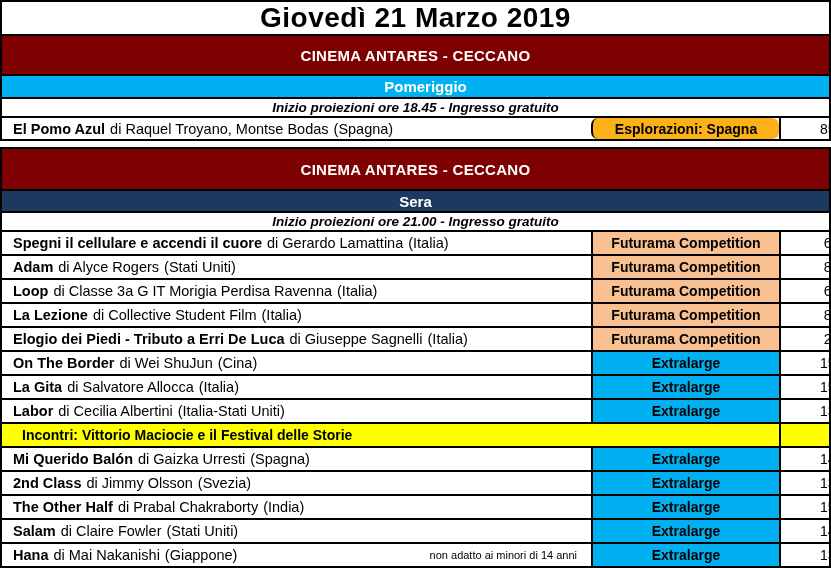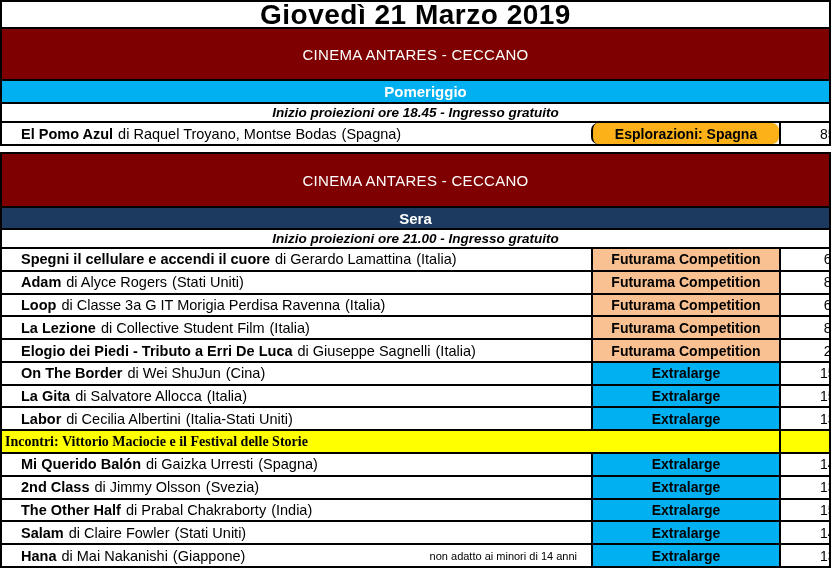--- a/index.html
+++ b/index.html
@@ -8,39 +8,39 @@
   }
   *{box-sizing:border-box;}
   html,body{margin:0;padding:0;background:#fff;}
   body{font-family:"Liberation Sans",sans-serif;color:#000;}
   .sheet{width:831px;height:568px;display:flex;flex-direction:column;background:#fff;}
   .tbl{border:2px solid #000;display:flex;flex-direction:column;background:#fff;}
   .tbl2{flex:1;}
   .gap{height:6px;background:#fff;}
   .row{display:flex;align-items:stretch;flex-shrink:0;}
   .row + .row{border-top:2px solid #000;}
-  .title-row{height:25px;align-items:center;justify-content:center;font-size:28px;font-weight:bold;letter-spacing:.5px;}
-  .venue-row{height:52px;align-items:center;justify-content:center;background:var(--maroon);color:#fff;font-weight:normal;font-size:15px;letter-spacing:.3px;}
+  .title-row{height:32px;align-items:center;justify-content:center;font-size:28px;font-weight:bold;letter-spacing:.5px;}
+  .venue-row{height:40px;align-items:center;justify-content:center;background:var(--maroon);color:#fff;font-weight:bold;font-size:15px;letter-spacing:.3px;}
   .session-row{height:23px;align-items:center;justify-content:center;color:#fff;font-weight:bold;font-size:15px;}
   .session-pm{background:var(--cyan);padding-left:20px;}
   .session-eve{background:var(--navy);height:22px;}
   .info-row{height:19px;align-items:center;justify-content:center;font-weight:bold;font-style:italic;font-size:13.5px;}
   .frow{height:23px;}
   .tbl2 .frow{height:auto;flex:1;}
-  .cell-film{flex:1;display:flex;align-items:center;padding-left:19px;font-size:14.5px;white-space:nowrap;overflow:hidden;}
+  .cell-film{flex:1;display:flex;align-items:center;padding-left:11px;font-size:14.5px;white-space:nowrap;overflow:hidden;}
   .ft{font-weight:bold;margin-right:5px;}
   .fb{margin-right:5px;}
   .fc{}
   .note{margin-left:auto;margin-right:14px;font-size:11px;}
   .cell-label{width:188px;flex-shrink:0;border-left:2px solid #000;display:flex;align-items:center;justify-content:center;font-weight:bold;font-size:14px;}
   .lbl-orange{background:var(--orange);border-radius:7px;}
   .lbl-peach{background:var(--peach);}
   .lbl-blue{background:var(--cyan);}
   .cell-dur{width:31px;flex-shrink:0;border-left:2px solid #000;display:flex;align-items:center;justify-content:center;font-size:14px;padding-left:48px;}
-  .banner-main{flex:1;display:flex;align-items:center;padding-left:3px;background:var(--yellow);font-weight:bold;font-size:14px;font-family:Liberation Serif, serif;}
+  .banner-main{flex:1;display:flex;align-items:center;padding-left:20px;background:var(--yellow);font-weight:bold;font-size:14px;}
   .dur-yellow{background:var(--yellow);}
 </style>
 </head>
 <body>
 
 <div class="sheet">
 
   <div class="tbl tbl1">
     <div class="row title-row">Giovedì 21 Marzo 2019</div>
     <div class="row venue-row">CINEMA ANTARES - CECCANO</div>

